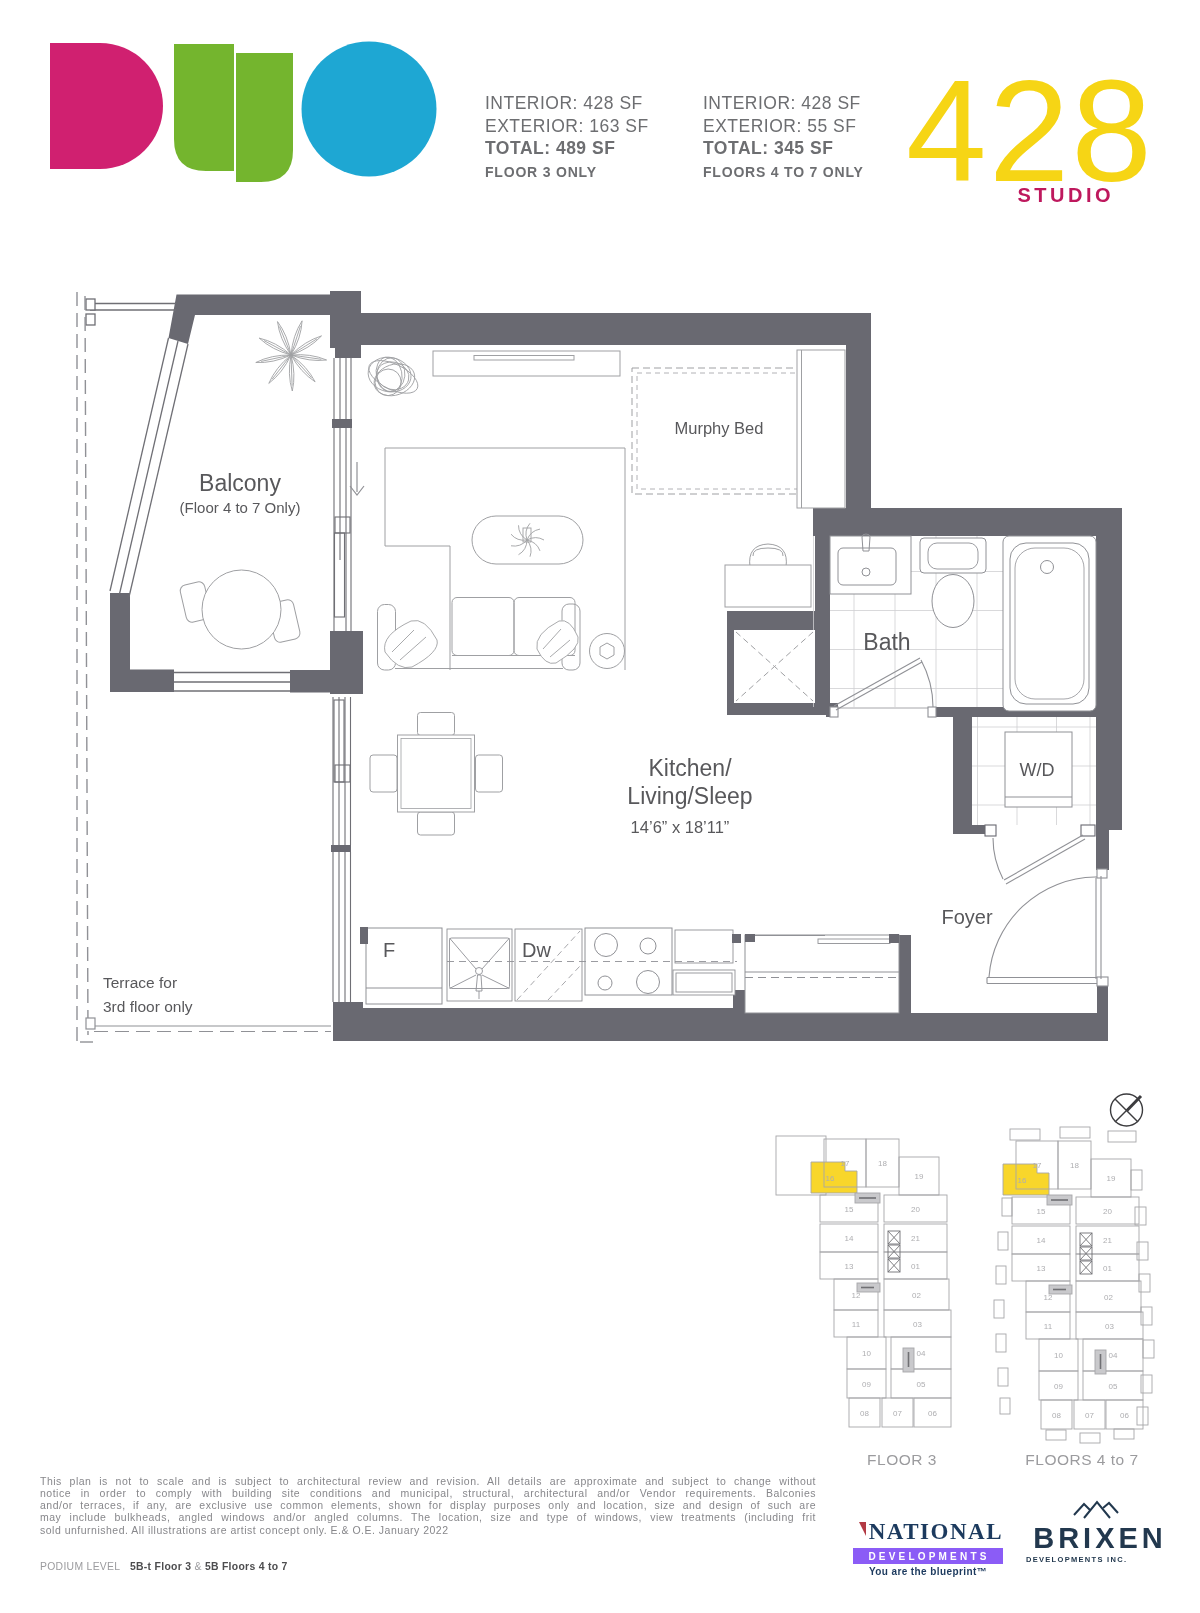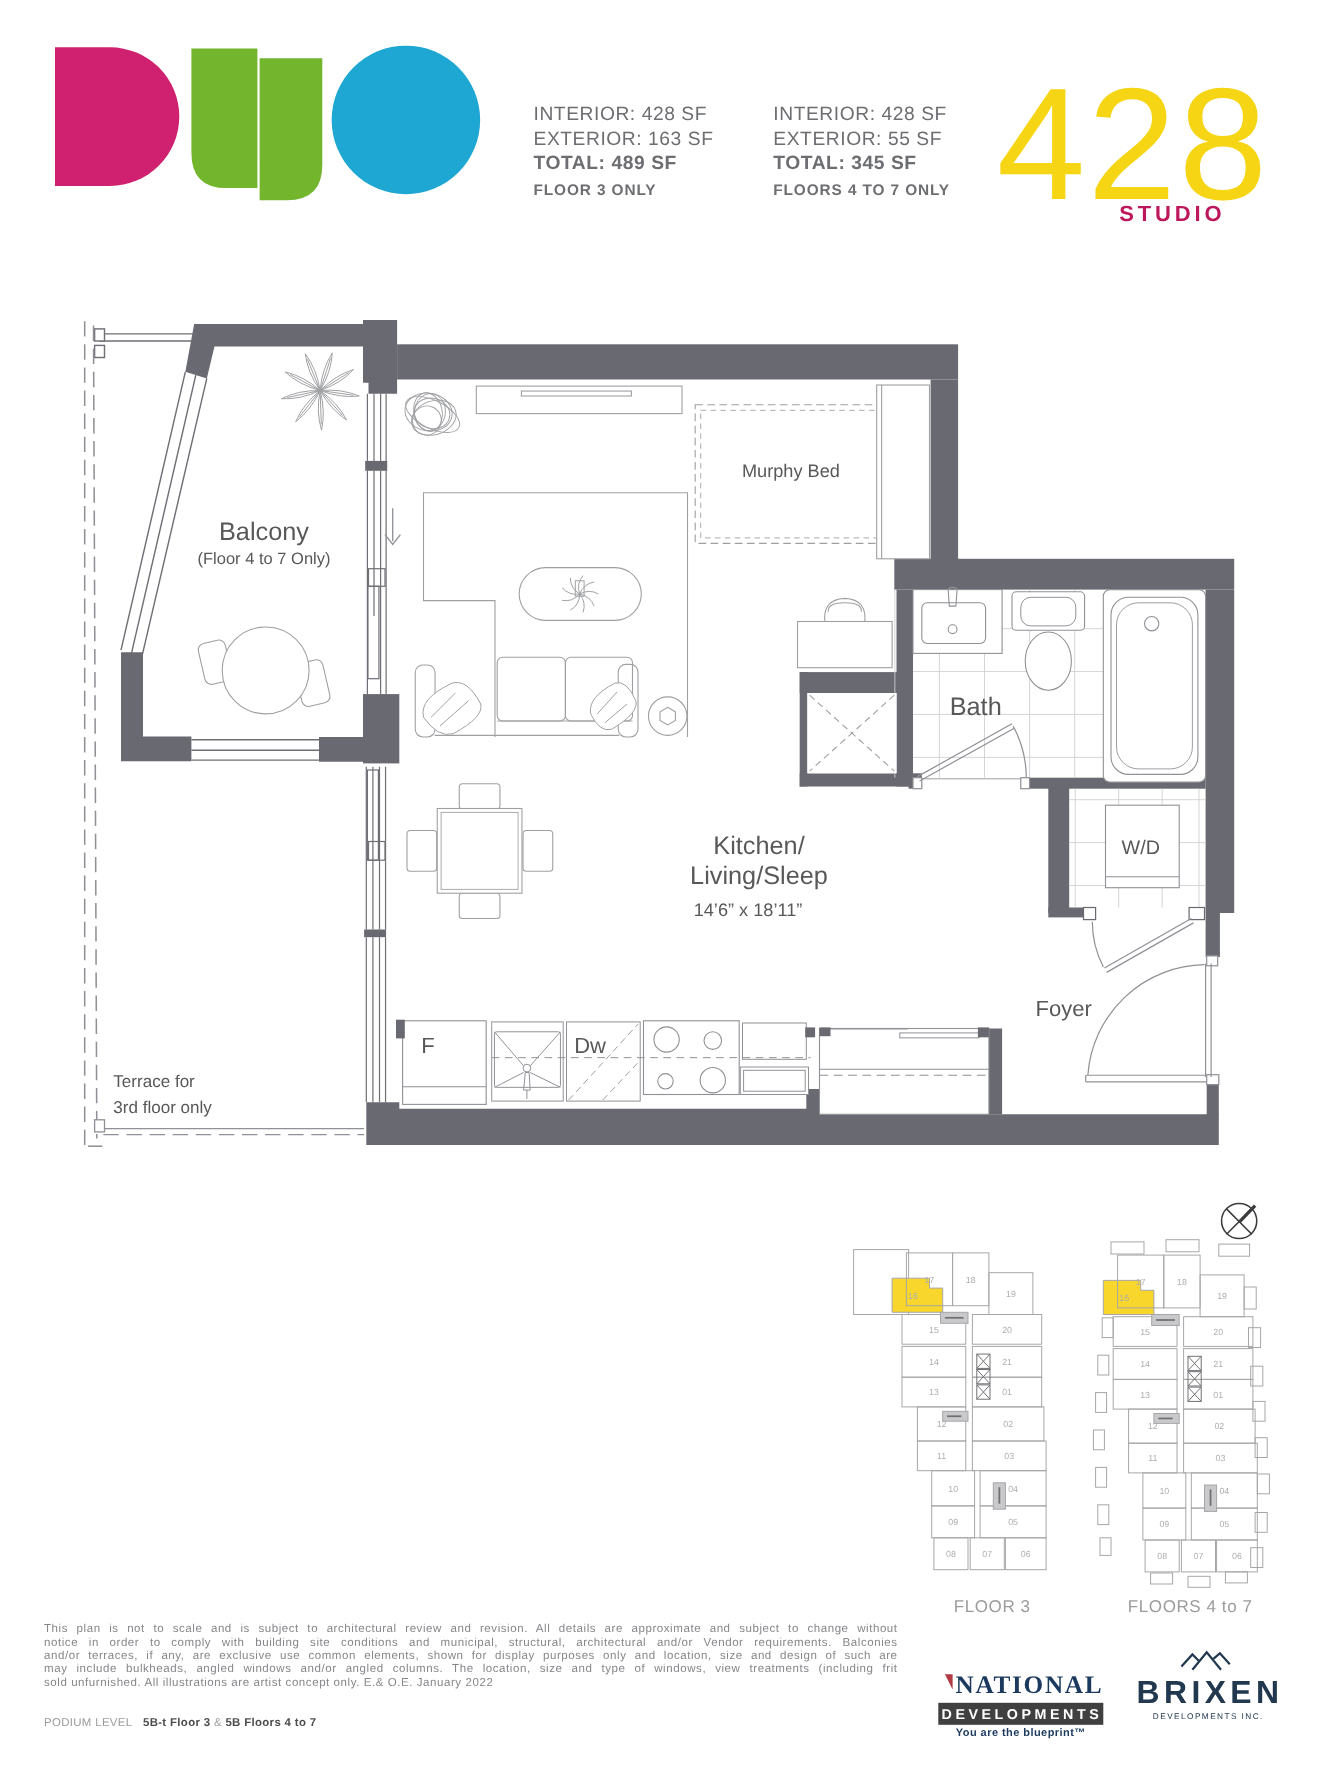--- a/index.html
+++ b/index.html
@@ -595,27 +595,27 @@
 <div class="jl">notice in order to comply with building site conditions and municipal, structural, architectural and/or Vendor requirements. Balconies</div>
 <div class="jl">and/or terraces, if any, are exclusive use common elements, shown for display purposes only and location, size and design of such are</div>
 <div class="jl">may include bulkheads, angled windows and/or angled columns. The location, size and type of windows, view treatments (including frit</div>
 <div>sold unfurnished. All illustrations are artist concept only. E.&amp; O.E. January 2022</div>
 </div>
 
 <div class="abs" style="left:40px;top:1561px;color:#9b9b9e;font-size:10.4px;letter-spacing:0.3px;">PODIUM LEVEL&nbsp;&nbsp; <b style="color:#4d4d4f;">5B-t Floor 3</b> <span>&amp;</span> <b style="color:#4d4d4f;">5B Floors 4 to 7</b></div>
 
 <div class="abs" style="left:853px;top:1519px;width:150px;">
 <div style="position:relative;color:#1c3a5e;font-size:23px;font-weight:bold;font-family:'Liberation Serif',serif;letter-spacing:1.5px;text-align:right;line-height:25px;">NATIONAL<span style="position:absolute;left:6px;top:3px;width:0;height:0;border-left:7px solid transparent;border-top:14px solid #b23a44;"></span></div>
-<div style="margin-top:4px;background:#404040;color:#fff;font-size:13px;font-weight:bold;letter-spacing:3.2px;text-align:center;padding:2.5px 0 2px 2px;">DEVELOPMENTS</div>
+<div style="margin-top:4px;background:#8b5cf6;color:#fff;font-size:10px;font-weight:bold;letter-spacing:3.2px;text-align:center;padding:2.5px 0 2px 2px;">DEVELOPMENTS</div>
 <div style="margin-top:2px;color:#1c3a5e;font-size:10px;font-weight:bold;text-align:center;letter-spacing:0.4px;">You are the blueprint™</div>
 </div>
 
 <div class="abs" style="left:1026px;top:1496px;width:145px;">
 <svg width="145" height="28" viewBox="0 0 145 28">
       <g stroke="#22384e" stroke-width="2" fill="none">
         <path d="M58,22 L71,6 L84,22"></path>
         <path d="M64,14 L58,8 L48,19"></path>
         <path d="M77,12 L83,7 L92,17"></path>
       </g>
     </svg>
 <div style="color:#22384e;font-size:29px;font-weight:bold;letter-spacing:4px;text-align:center;line-height:27px;margin-top:-3px;margin-left:3px;">BRIXEN</div>
-<div style="color:#22384e;font-size:7.5px;font-weight:normal;letter-spacing:1.3px;text-align:center;margin-top:3px;">DEVELOPMENTS INC.</div>
+<div style="color:#22384e;font-size:7.5px;font-weight:bold;letter-spacing:1.3px;margin-top:3px;">DEVELOPMENTS INC.</div>
 </div>
 
 </body></html>

